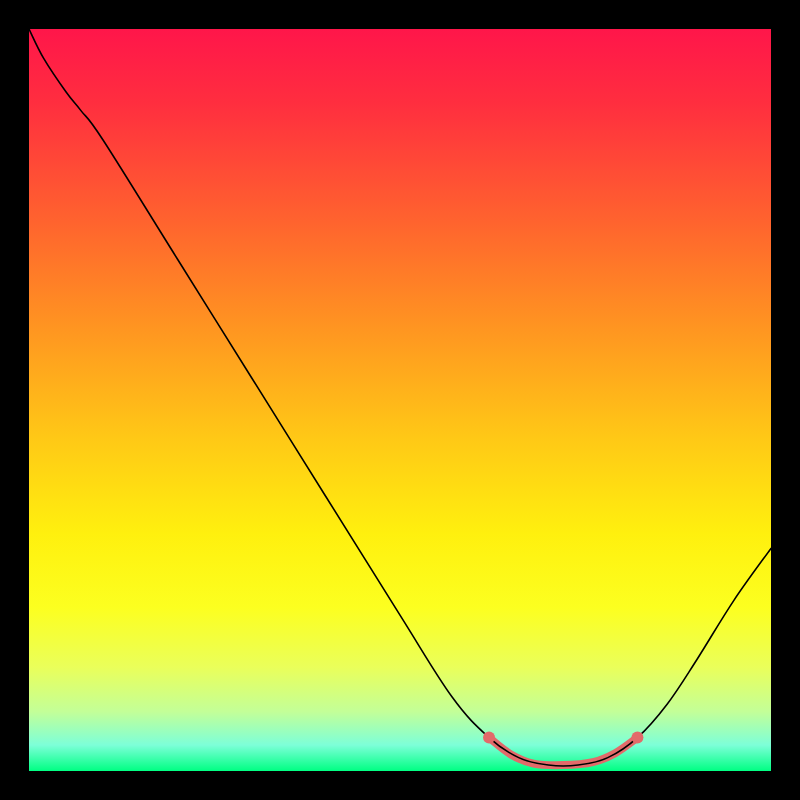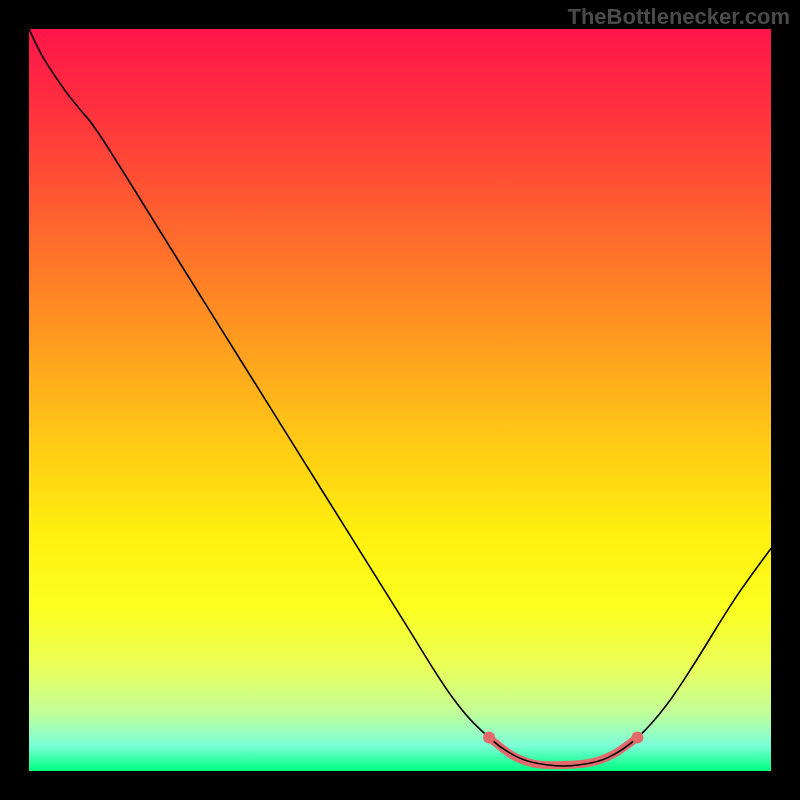--- a/index.html
+++ b/index.html
@@ -34,21 +34,20 @@
     height: 742px;
   }
   svg {
     display: block;
   }
 </style>
 </head>
 <body>
 
 <div class="container">
-  <div class="watermark">TheBottlenecker.com</div>
   <div class="plot-area">
     <svg id="chart-svg" width="742" height="742" viewBox="0 0 742 742">
       <defs>
         <linearGradient id="bg-grad" x1="0" y1="0" x2="0" y2="1">
             <stop offset="0%" stop-color="#ff164a"></stop>
             <stop offset="10%" stop-color="#ff2e3f"></stop>
             <stop offset="25%" stop-color="#ff602f"></stop>
             <stop offset="40%" stop-color="#ff9421"></stop>
             <stop offset="55.00000000000001%" stop-color="#ffc816"></stop>
             <stop offset="68%" stop-color="#fff00e"></stop>

